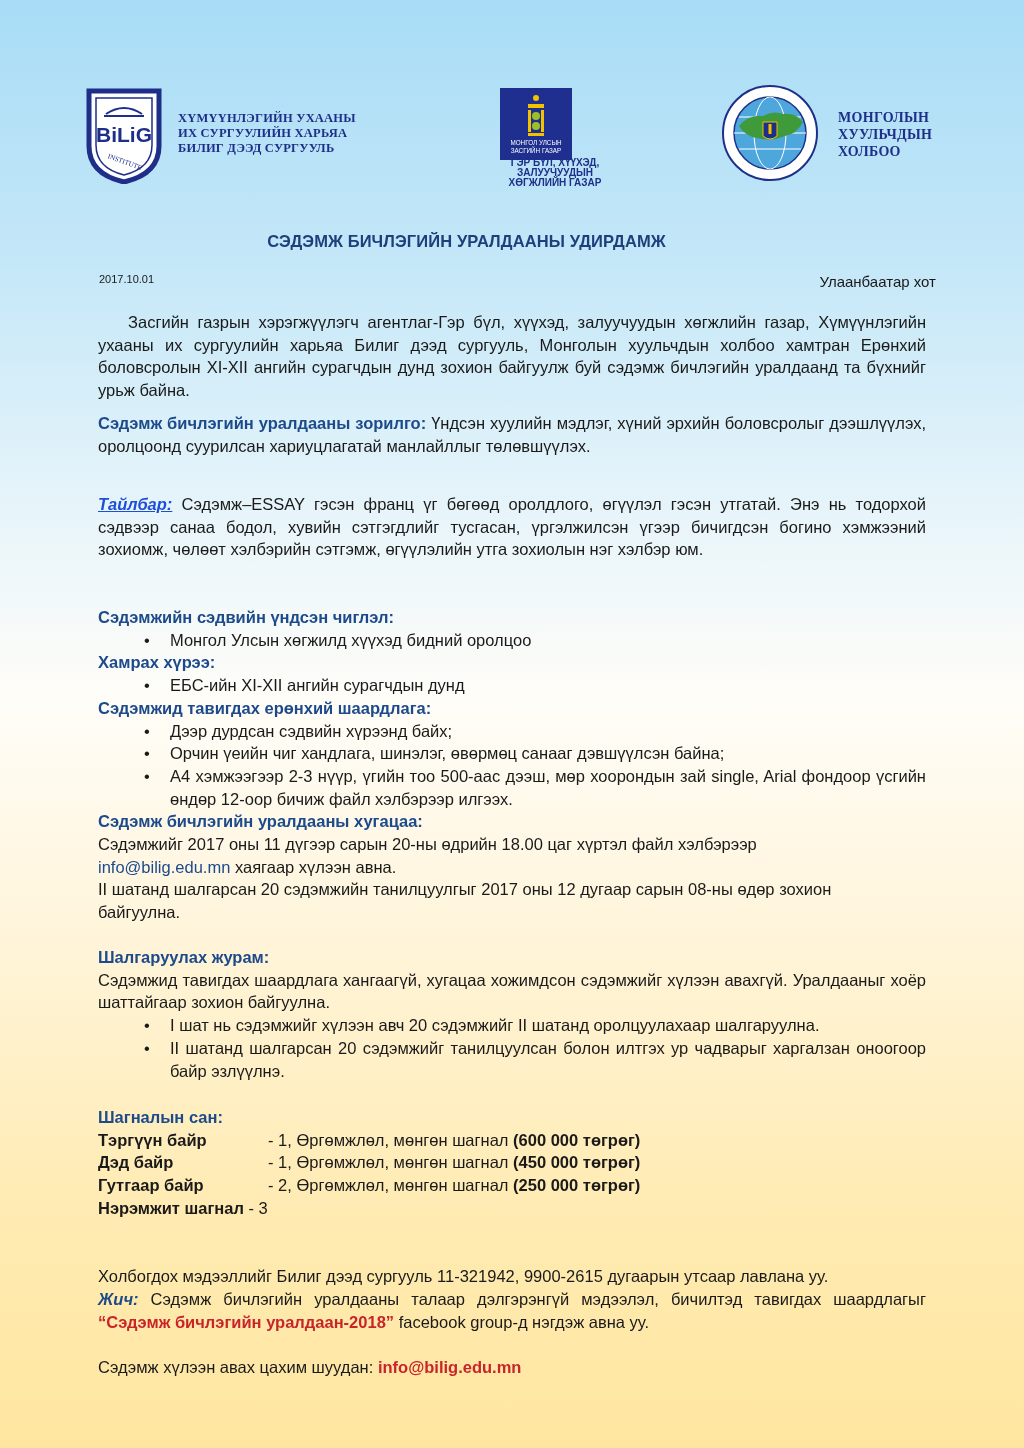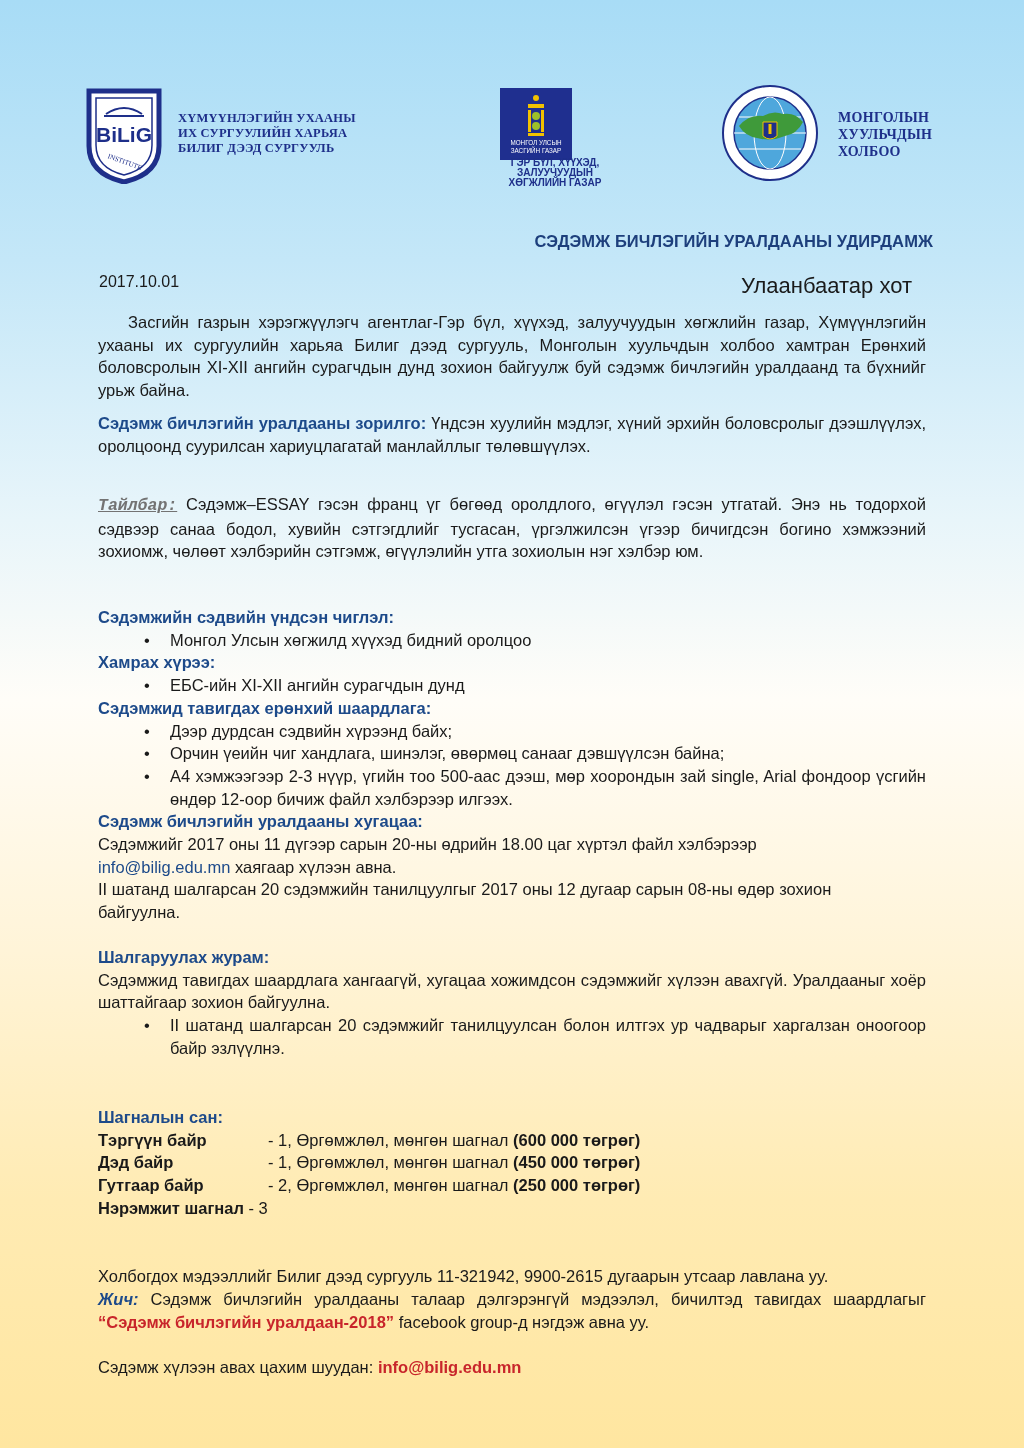--- a/index.html
+++ b/index.html
@@ -15,29 +15,29 @@
 
   
   .logo-bilig { position: absolute; left: 86px; top: 88px; width: 76px; height: 96px; }
   .bilig-text { position: absolute; left: 178px; top: 111px; font-family: "Liberation Serif", serif; font-weight: bold; font-size: 12.5px; line-height: 15px; color: #1e2f8a; letter-spacing: 0.2px; }
   .logo-gov { position: absolute; left: 500px; top: 88px; width: 72px; height: 72px; background: #1f2f8f; }
   .gov-caption { position: absolute; left: 480px; top: 158px; width: 150px; text-align: center; font-size: 10px; line-height: 10px; color: #1e2f8a; font-weight: bold; }
   .logo-bar { position: absolute; left: 721px; top: 84px; width: 98px; height: 98px; }
   .bar-text { position: absolute; left: 838px; top: 109px; font-family: "Liberation Serif", serif; font-weight: bold; font-size: 14px; line-height: 17px; color: #1e2f8a; letter-spacing: 0.3px; }
 
   
-  .doc-title { position: absolute; left: 0; width: 933px; top: 232px; text-align: right; font-weight: bold; font-size: 16.5px; color: #1d3f7c; letter-spacing: 0.1px; }
-  .doc-date { position: absolute; left: 99px; top: 273px; font-size: 16px; }
-  .doc-place { position: absolute; right: 112px; top: 273px; font-size: 22px; }
+  .doc-title { position: absolute; left: 0; width: 933px; top: 232px; text-align: center; font-weight: bold; font-size: 16.5px; color: #1d3f7c; letter-spacing: 0.1px; }
+  .doc-date { position: absolute; left: 99px; top: 273px; font-size: 11px; }
+  .doc-place { position: absolute; right: 88px; top: 273px; font-size: 15px; }
 
   .content { position: absolute; left: 98px; width: 828px; font-size: 16.5px; line-height: 22.7px; }
   .justify { text-align: justify; text-align-last: left; }
   .indent { text-indent: 30px; }
   .heading { color: #1d4a8a; font-weight: bold; }
-  .heading-u { color: #737373; font-weight: bold; font-style: italic; text-decoration: underline; font-family: Liberation Mono, monospace; }
+  .heading-u { color: #1d4ed8; font-weight: bold; font-style: italic; text-decoration: underline; }
   .bullets { list-style: none; padding-left: 46px; }
   .bullets li { position: relative; padding-left: 26px; text-align: justify; text-align-last: left; }
   .bullets li::before { content: "\2022"; position: absolute; left: 0; top: 0; }
   .email { color: #1d4a8a; }
   .email-red { color: #c8252b; font-weight: bold; }
   .red-bold { color: #c8252b; font-weight: bold; }
   .bold { font-weight: bold; }
 
   .prizes { border-collapse: collapse; font-size: 16.5px; line-height: 22.7px; }
   .prizes td { padding: 0; vertical-align: top; white-space: nowrap; }
@@ -128,20 +128,21 @@
     <div class="heading">Сэдэмж бичлэгийн уралдааны хугацаа:</div>
     <div>Сэдэмжийг 2017 оны 11  дүгээр сарын 20-ны өдрийн 18.00 цаг хүртэл файл хэлбэрээр</div>
     <div><span class="email">info@bilig.edu.mn</span><span> хаягаар хүлээн авна.</span></div>
     <div style="width:800px;">II шатанд шалгарсан 20 сэдэмжийн танилцуулгыг 2017 оны 12 дугаар сарын 08-ны өдөр зохион байгуулна.</div>
   </div>
 
   <div class="content" style="top:946px;">
     <div class="heading">Шалгаруулах журам:</div>
     <div class="justify">Сэдэмжид тавигдах шаардлага хангаагүй, хугацаа хожимдсон сэдэмжийг хүлээн авахгүй. Уралдааныг  хоёр шаттайгаар зохион байгуулна.</div>
     <ul class="bullets">
+      <li>I шат нь сэдэмжийг хүлээн авч 20 сэдэмжийг II шатанд оролцуулахаар шалгаруулна.</li>
       <li>II шатанд шалгарсан 20 сэдэмжийг танилцуулсан болон илтгэх ур чадварыг харгалзан оноогоор байр эзлүүлнэ.</li>
     </ul>
   </div>
 
   <div class="content" style="top:1106px;">
     <div class="heading">Шагналын сан:</div>
     <table class="prizes">
       <tbody>
           <tr>
         <td class="place">Тэргүүн байр</td>

